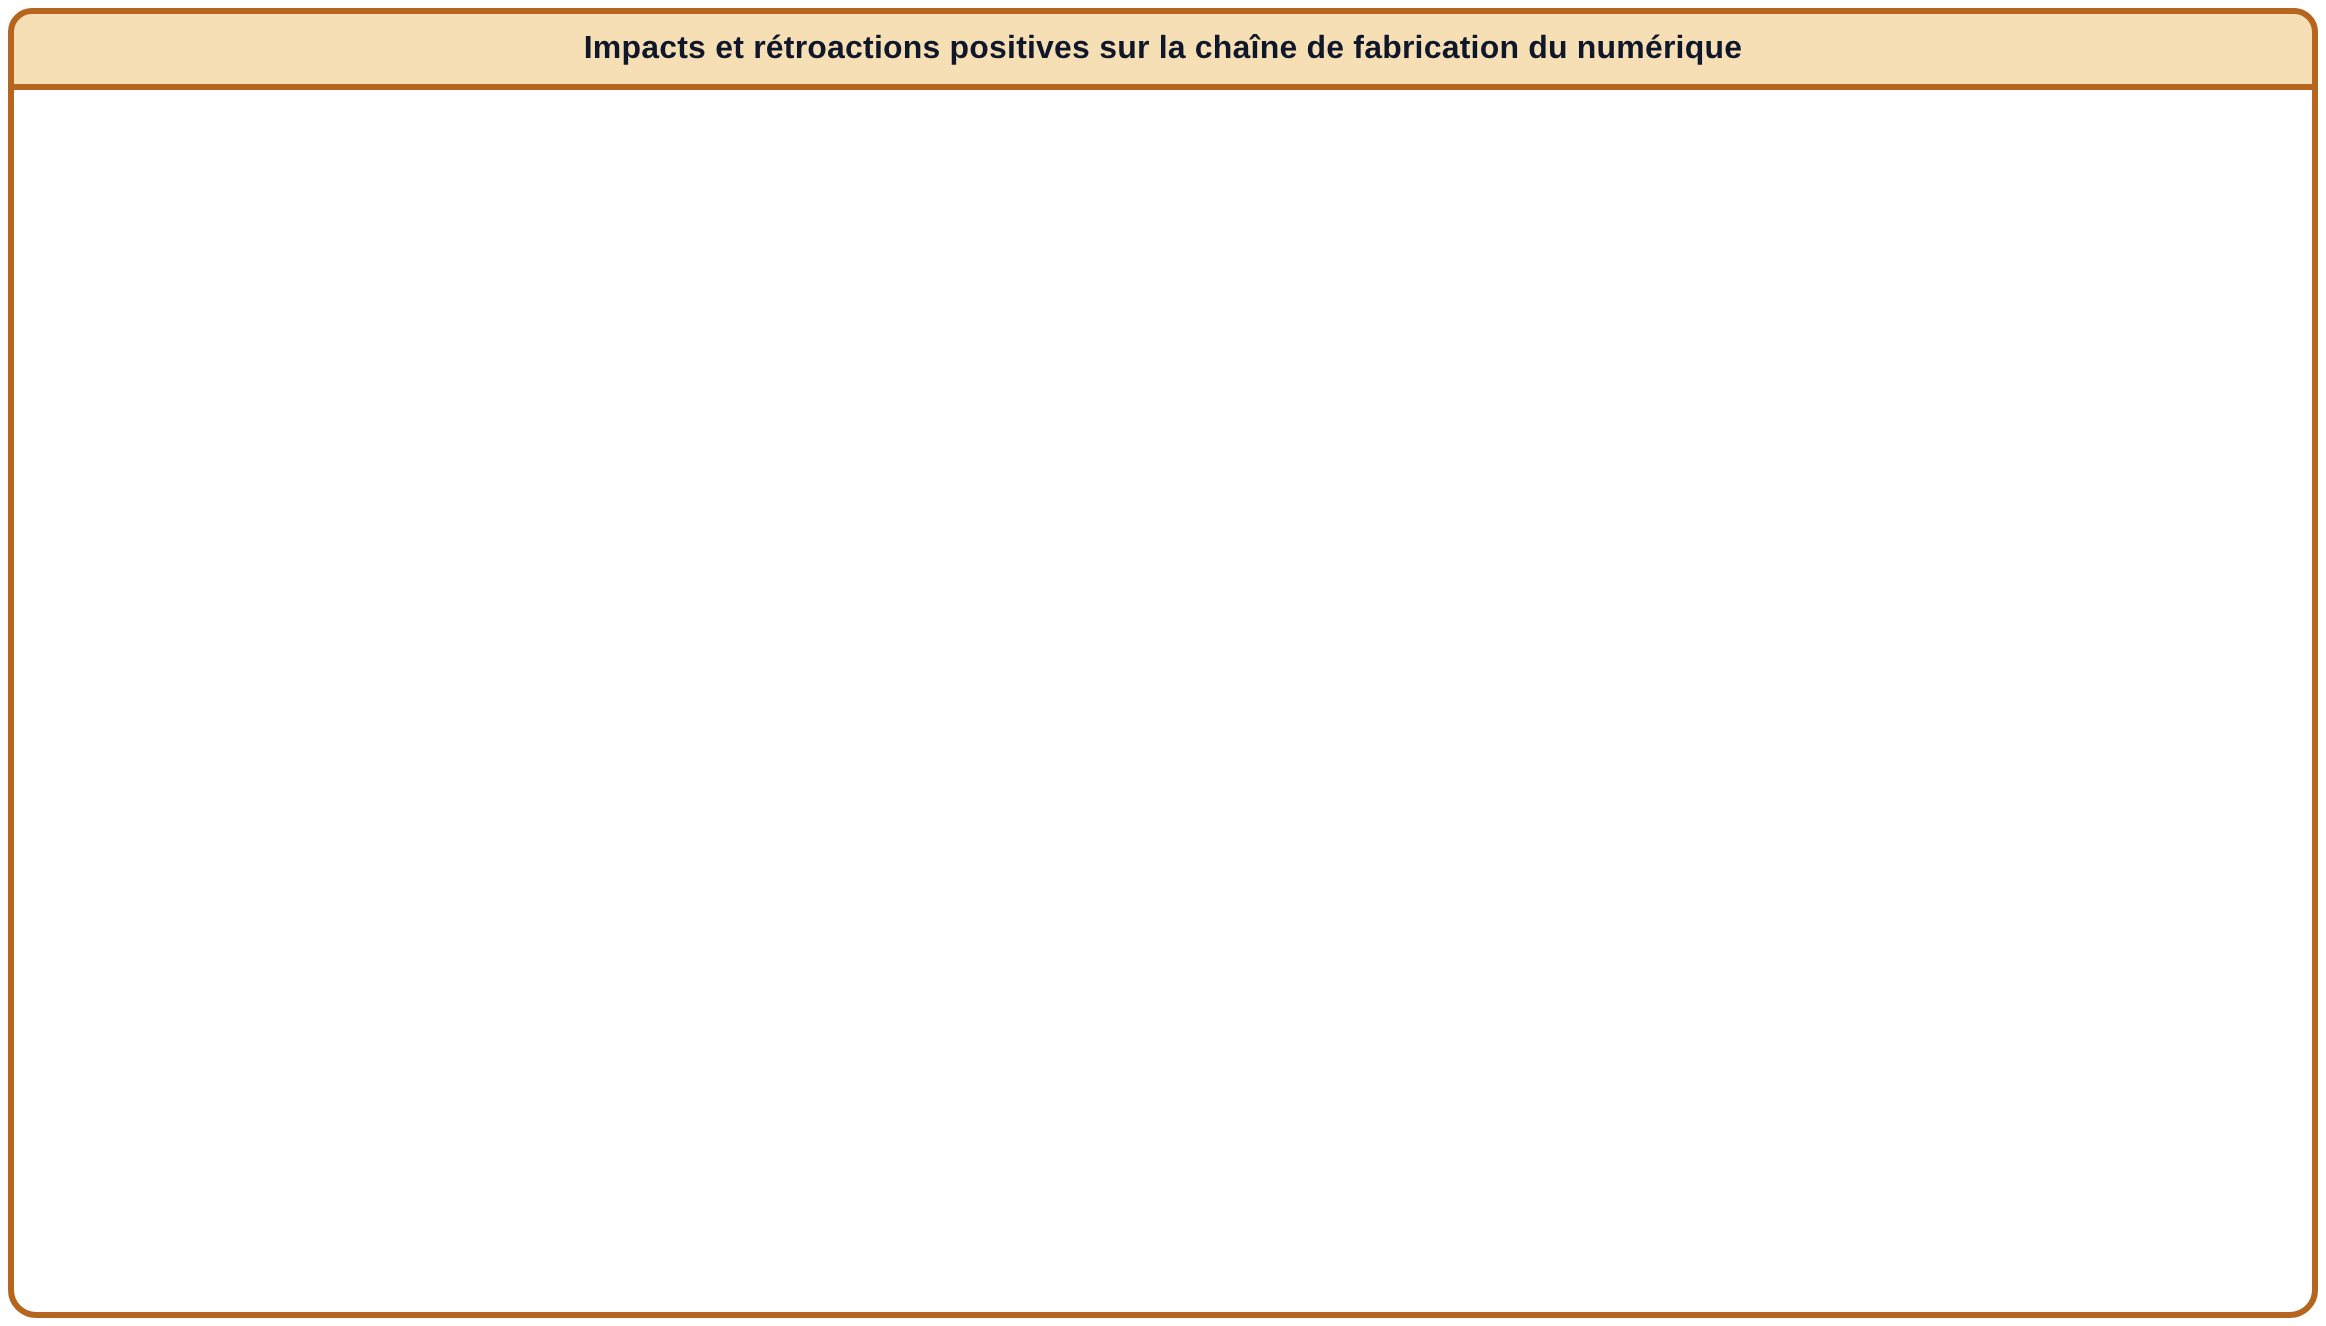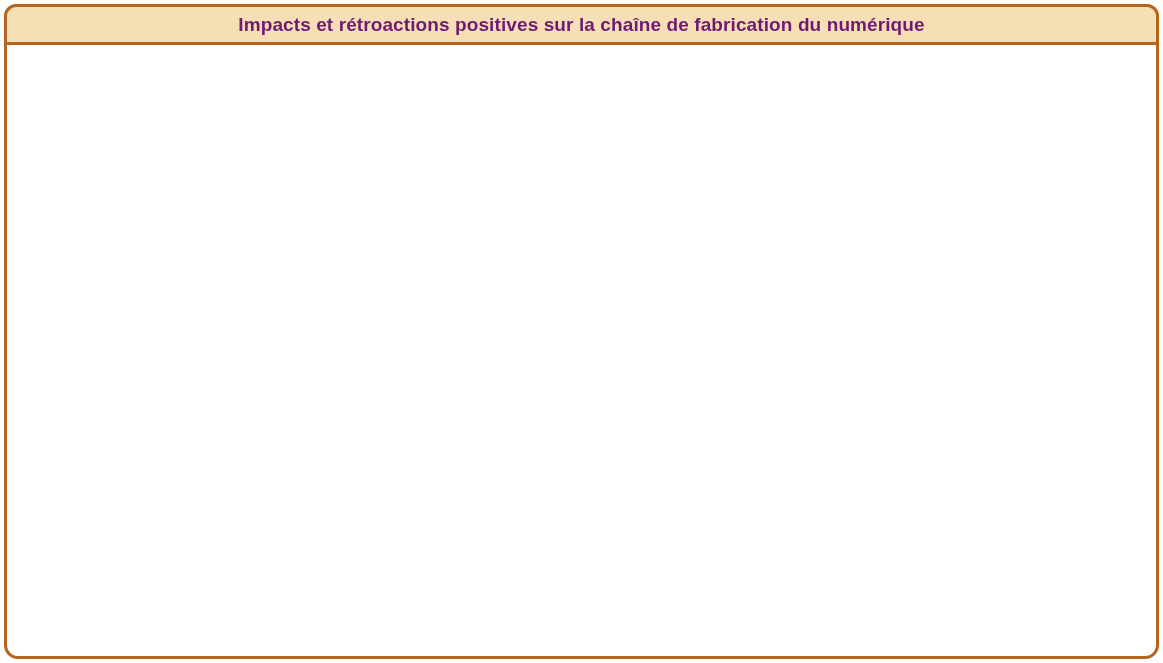--- a/index.html
+++ b/index.html
@@ -36,23 +36,23 @@
     height: 41px;
     box-sizing: border-box;
     background: #f7dfb5;
     border: 3px solid #b5651d;
     border-radius: 12px 12px 0 0;
     display: flex;
     align-items: center;
     justify-content: center;
   }
   #titlebar .ttl {
-    font-size: 19px;
+    font-size: 16px;
     font-weight: bold;
-    color: #701a75;
+    color: #0f172a;
     letter-spacing: 0.1px;
   }
   svg#diagram {
     position: absolute;
     left: 0;
     top: 0;
     width: 1163px;
     height: 663px;
   }
   .nodebox {

